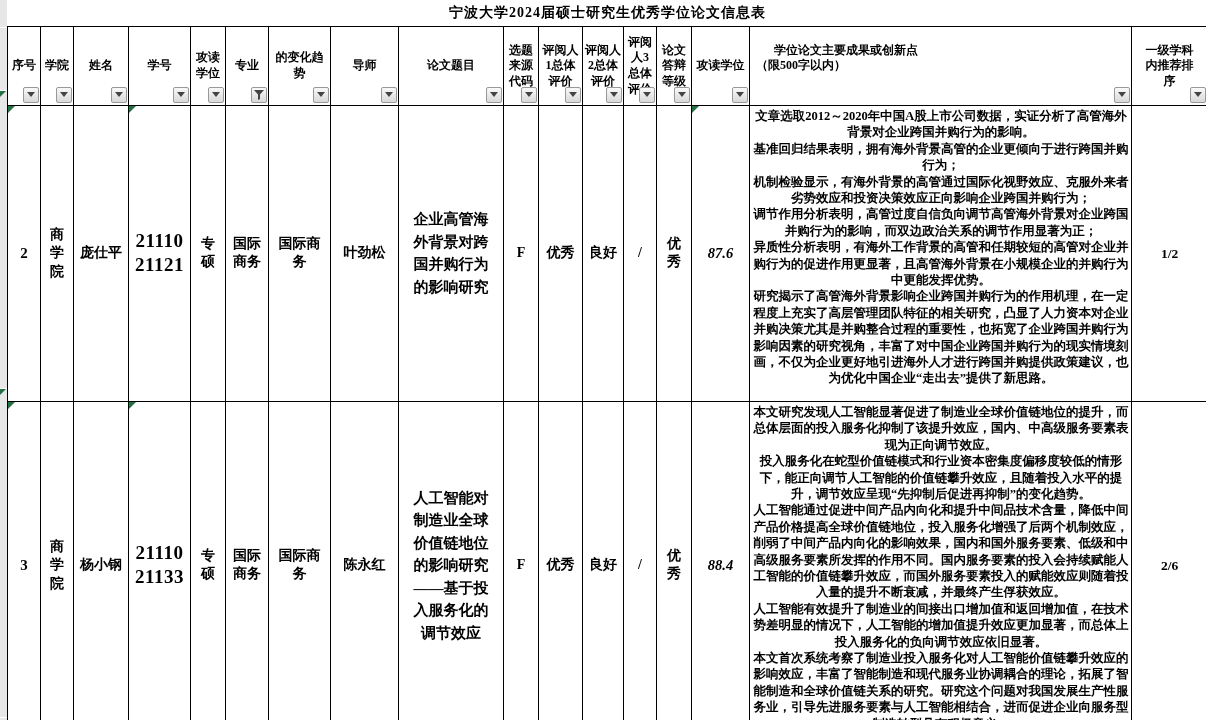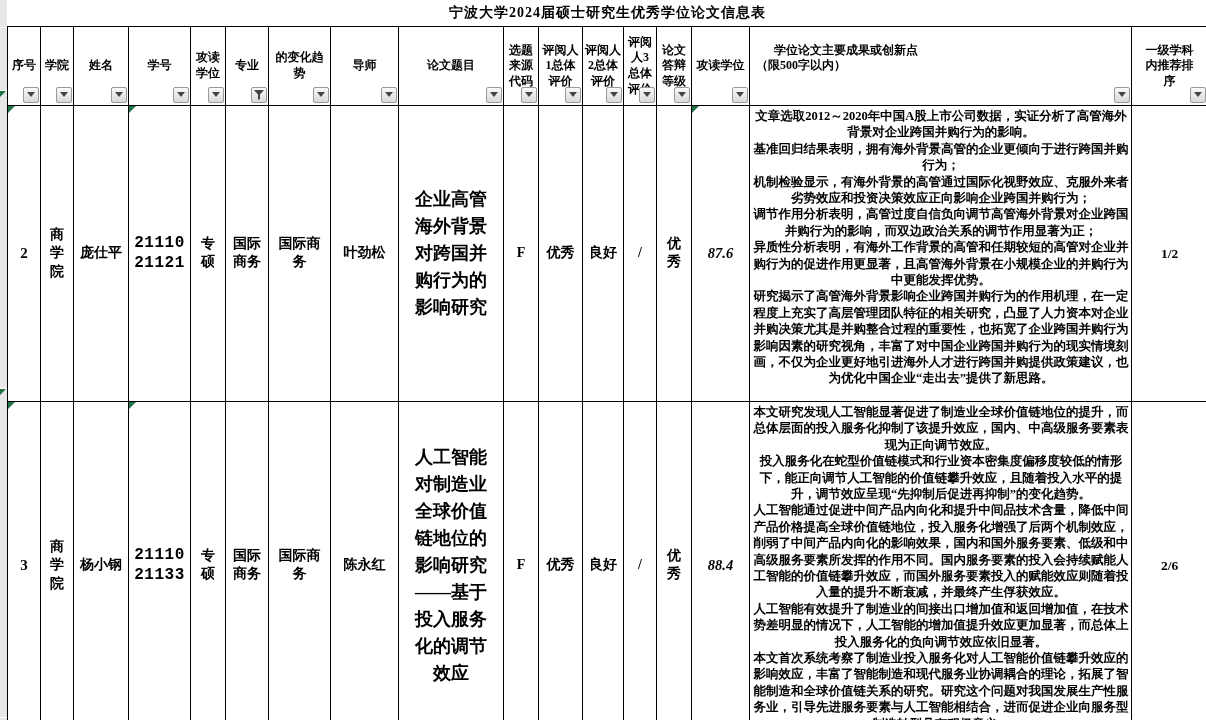--- a/index.html
+++ b/index.html
@@ -25,22 +25,22 @@
     border:none;border-bottom:1px solid #000;
     font-size:14px;letter-spacing:1px;height:26px;padding:0;
   }
   tr.header-row td{font-size:12px;padding:0 2px;height:62px;}
   tr.header-row td.lefty{text-align:left;padding:0 6px;margin-top:12px;}
   tr.header-row td.rank-h{padding:0 8px;}
   tr.r2{height:296px;}
   tr.r3{height:328px;}
   td.c-no{font-size:15px;}
   td.c-plain{font-size:14px;}
-  td.c-id{font-size:16px;word-break:break-all;letter-spacing:0.5px;font-family:Liberation Mono, monospace;}
-  td.c-title{font-size:18px;line-height:1.5;padding:0 9px;}
+  td.c-id{font-size:19px;word-break:break-all;letter-spacing:0.5px;}
+  td.c-title{font-size:15px;line-height:1.5;padding:0 9px;}
   td.c-score{font-size:14.5px;font-style:italic;}
   td.c-rank{font-size:13.5px;}
   td.c-ach{padding:0;vertical-align:top;text-align:center;}
   .ach{
     position:absolute;left:3px;right:2px;top:2px;bottom:1px;
     overflow:hidden;white-space:pre-wrap;
     font-size:12.5px;line-height:16.4px;font-weight:700;
     word-break:break-all;
   }
   

